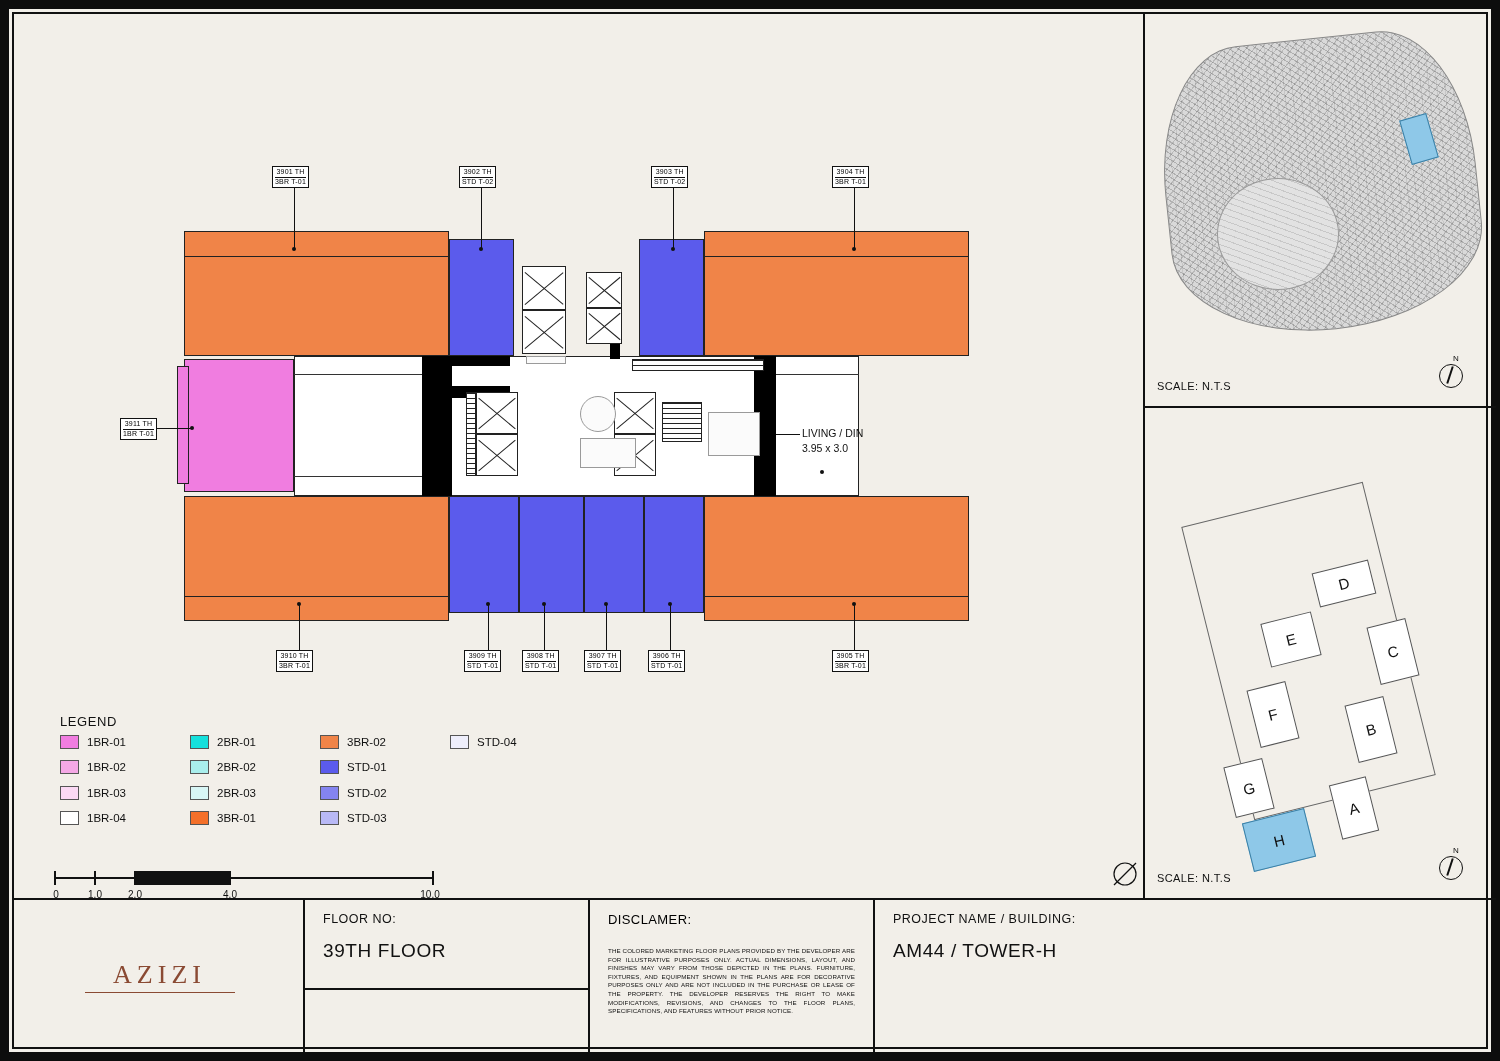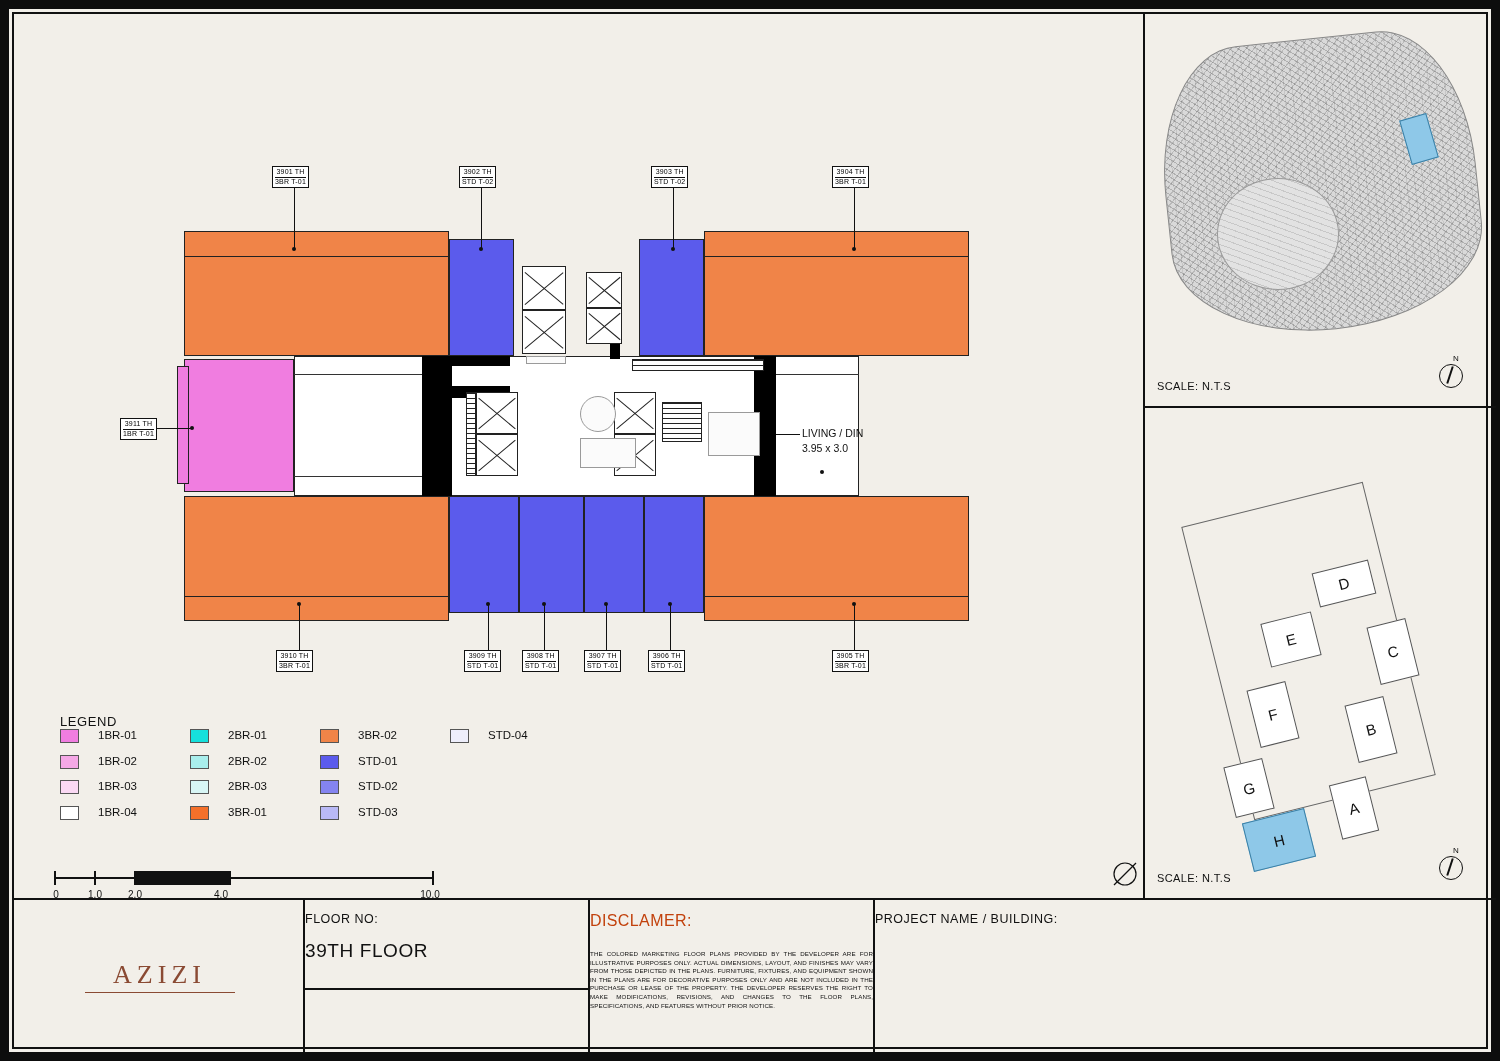--- a/index.html
+++ b/index.html
@@ -100,21 +100,22 @@
     letter-spacing: .6px;
     color: #111;
   }
   .legend-grid {
     display: grid;
     grid-template-columns: 130px 130px 130px 130px;
     grid-auto-rows: 25.5px;
   }
   .legend-item {
     display: flex;
-    gap: 19px;
+    align-items: center;
+    gap: 8px;
     font-size: 11.5px;
     color: #111;
   }
   .swatch {
     width: 19px; height: 14px;
     border: 1px solid #555;
     box-sizing: border-box;
     flex: 0 0 auto;
   }
 
@@ -226,21 +227,21 @@
     position: absolute;
     left: 5px; top: 891px;
     width: 1482px; height: 152px;
     box-sizing: border-box;
     display: flex;
   }
   .tb-cell {
     border-right: 2px solid #111;
     box-sizing: border-box;
     position: relative;
-    padding: 12px 0;
+    padding: 12px 18px;
   }
   .tb-cell:last-child { border-right: none; }
   .tb-logo { width: 291px; }
   .tb-floor { width: 285px; }
   .tb-unit  { width: 290px; }
   .tb-disc  { width: 285px; }
   .tb-proj  { flex: 1; }
 
   .tb-sub {
     position: absolute;
@@ -252,21 +253,21 @@
     font-size: 12.5px;
     letter-spacing: .5px;
     color: #111;
     margin-bottom: 14px;
   }
   .tb-value {
     font-size: 19px;
     letter-spacing: .6px;
     color: #111;
   }
-  .disc-title { font-size: 16px; letter-spacing: .4px; color: #c2410c; margin-bottom: 20px; }
+  .disc-title { font-size: 13px; letter-spacing: .4px; color: #000000; margin-bottom: 20px; }
   .disc-body {
     font-size: 6.2px;
     line-height: 8.6px;
     color: #111;
     text-align: justify;
     letter-spacing: .1px;
   }
   .logo-wrap {
     position: absolute;
     left: 0; top: 0; width: 291px; height: 152px;
@@ -564,21 +565,21 @@
         <div class="sb-tick" style="left:0px;"></div>
         <div class="sb-tick" style="left:40px;"></div>
         <div class="sb-tick" style="left:80px;"></div>
         <div class="sb-tick" style="left:175px;"></div>
         <div class="sb-tick" style="left:378px;"></div>
       </div>
       <div class="sb-labels">
         <span style="left:2px;">0</span>
         <span style="left:41px;">1.0</span>
         <span style="left:81px;">2.0</span>
-        <span style="left:167px;">4.0</span>
+        <span style="left:176px;">4.0</span>
         <span style="left:376px;">10.0</span>
       </div>
     </div>
 
     <div class="north-main">
       <svg width="30" height="30" viewBox="0 0 30 30">
         <circle cx="15" cy="15" r="11" fill="none" stroke="#111" stroke-width="1.2"></circle>
         <line x1="4" y1="26" x2="26" y2="4" stroke="#111" stroke-width="1.2"></line>
       </svg>
     </div>
@@ -654,15 +655,16 @@
     </div>
 
 
     <div class="tb-cell tb-disc">
       <div class="disc-title">DISCLAMER:</div>
       <div class="disc-body">THE COLORED MARKETING FLOOR PLANS PROVIDED BY THE DEVELOPER ARE FOR ILLUSTRATIVE PURPOSES ONLY. ACTUAL DIMENSIONS, LAYOUT, AND FINISHES MAY VARY FROM THOSE DEPICTED IN THE PLANS. FURNITURE, FIXTURES, AND EQUIPMENT SHOWN IN THE PLANS ARE FOR DECORATIVE PURPOSES ONLY AND ARE NOT INCLUDED IN THE PURCHASE OR LEASE OF THE PROPERTY. THE DEVELOPER RESERVES THE RIGHT TO MAKE MODIFICATIONS, REVISIONS, AND CHANGES TO THE FLOOR PLANS, SPECIFICATIONS, AND FEATURES WITHOUT PRIOR NOTICE.</div>
     </div>
 
     <div class="tb-cell tb-proj">
       <div class="tb-label">PROJECT NAME / BUILDING:</div>
+      <div class="tb-value">AM44 / TOWER-H</div>
     </div>
   </div>
 </div>
 
 </body></html>

